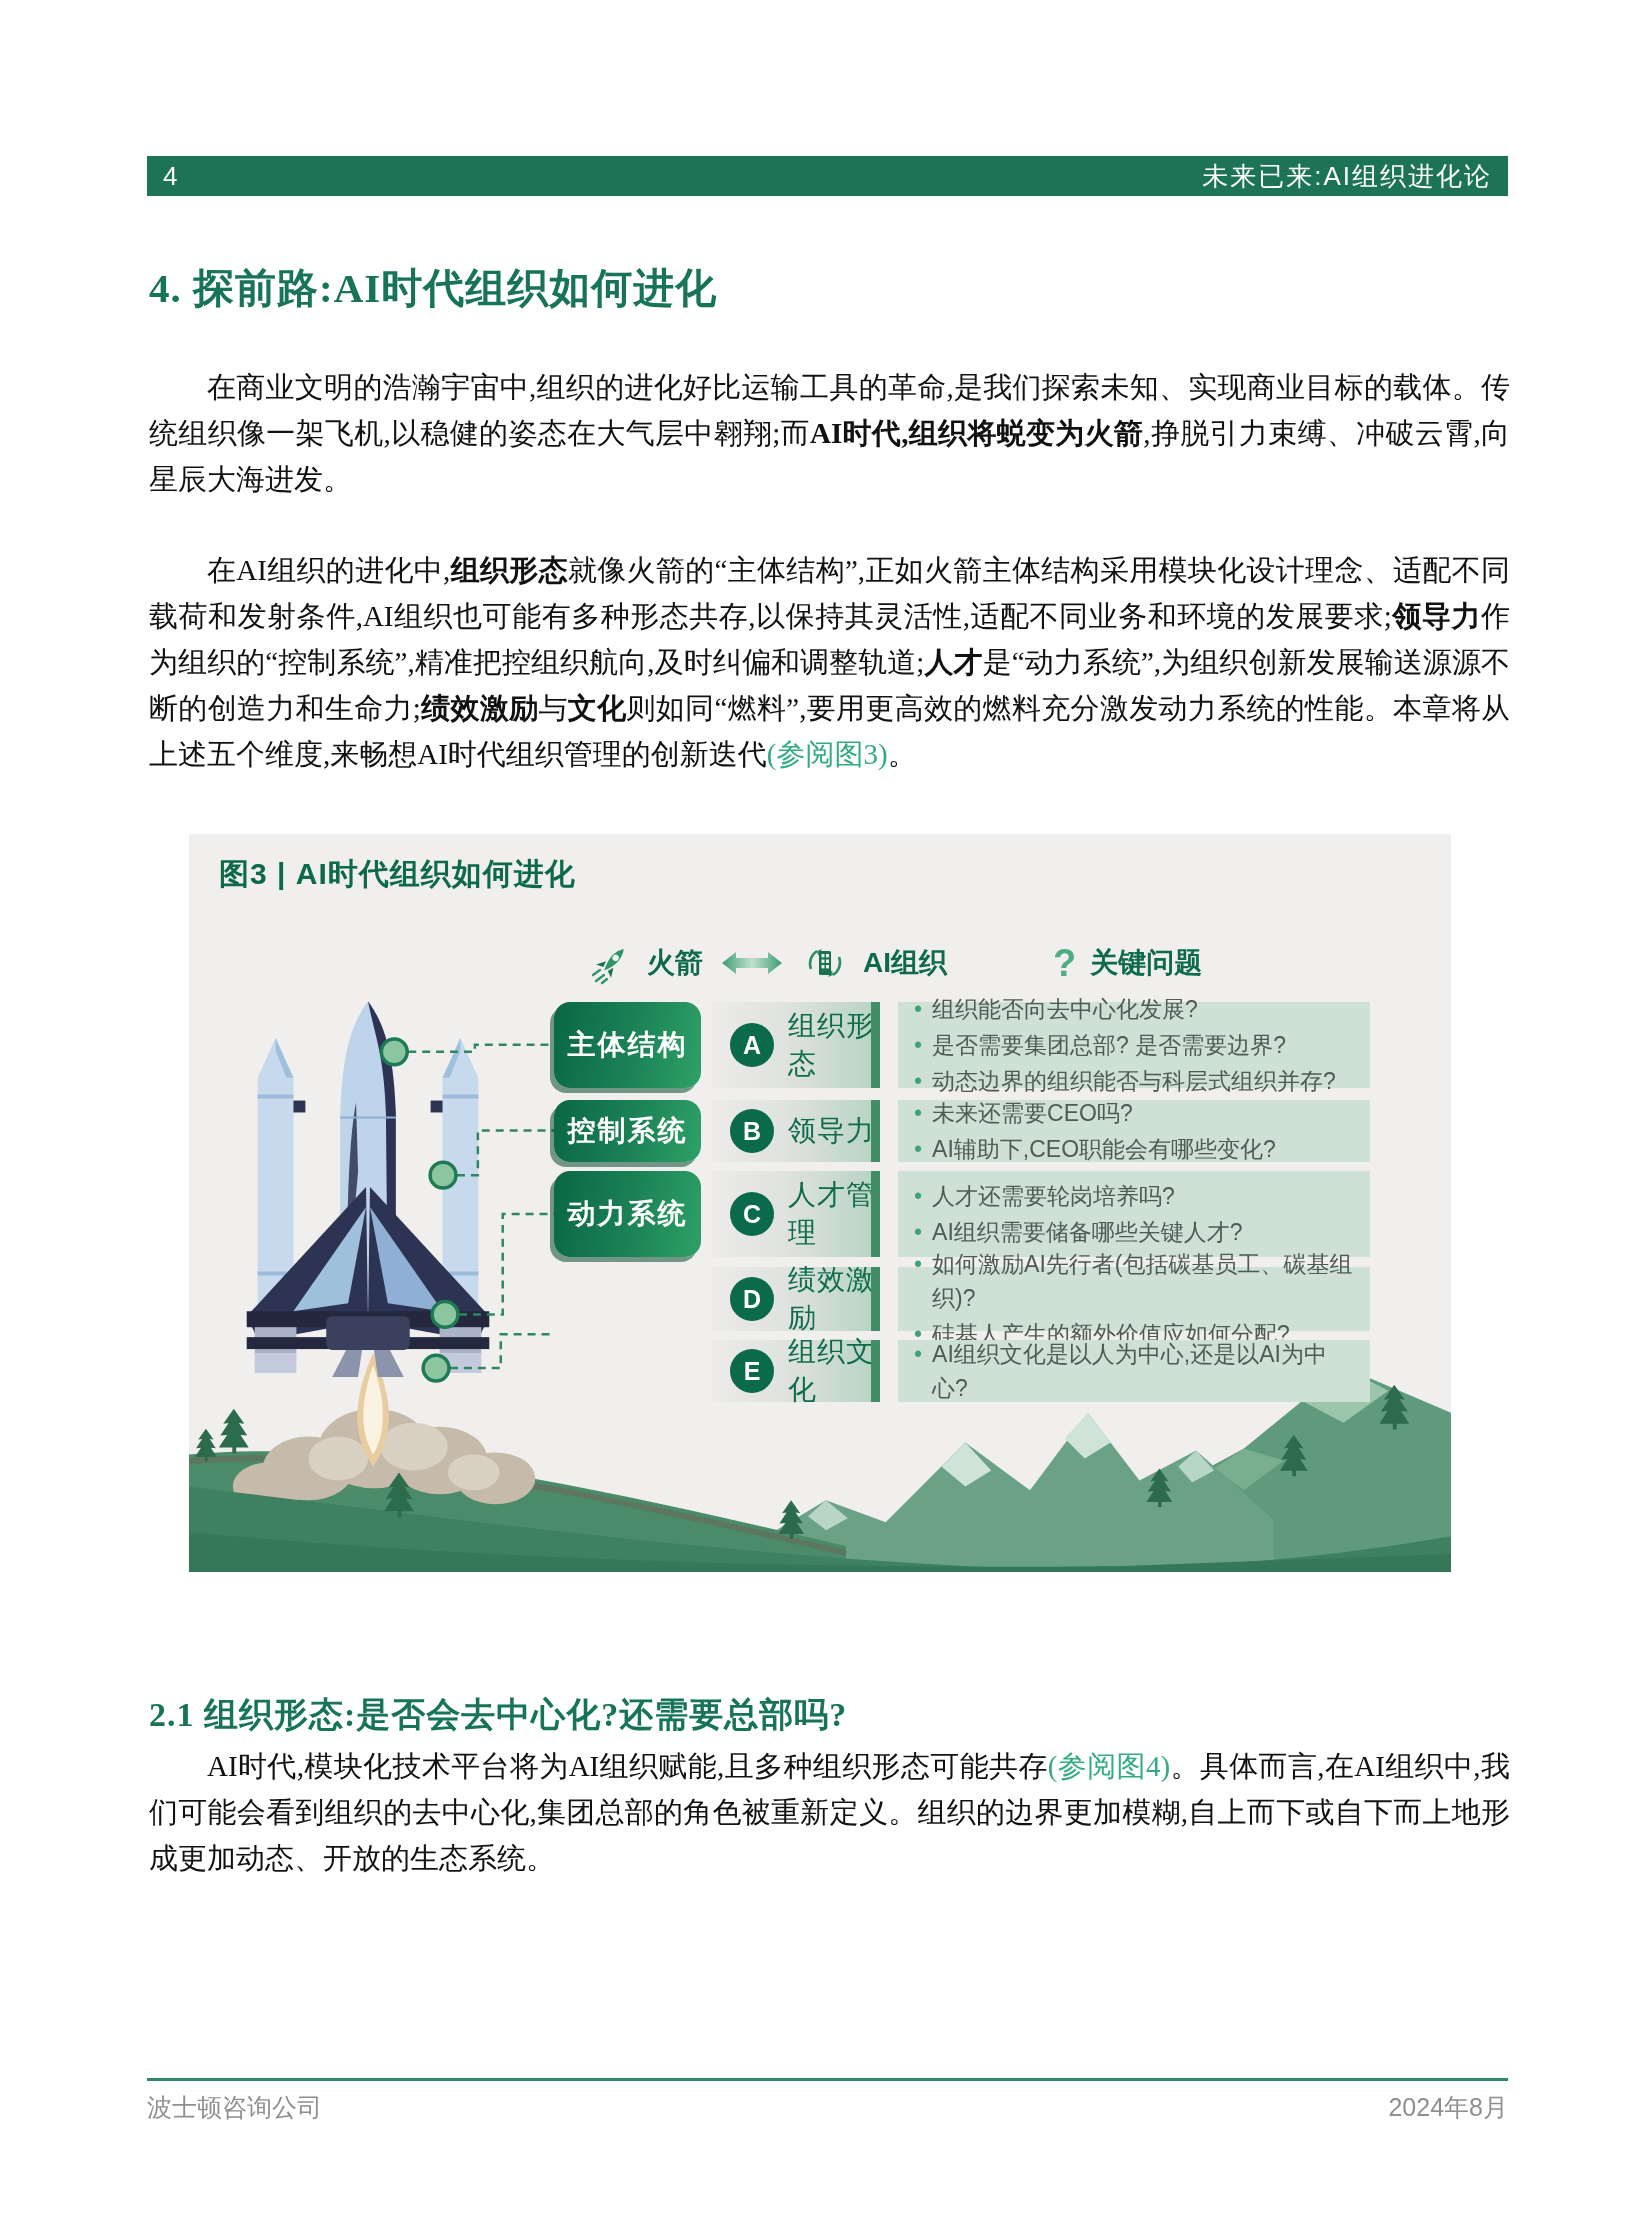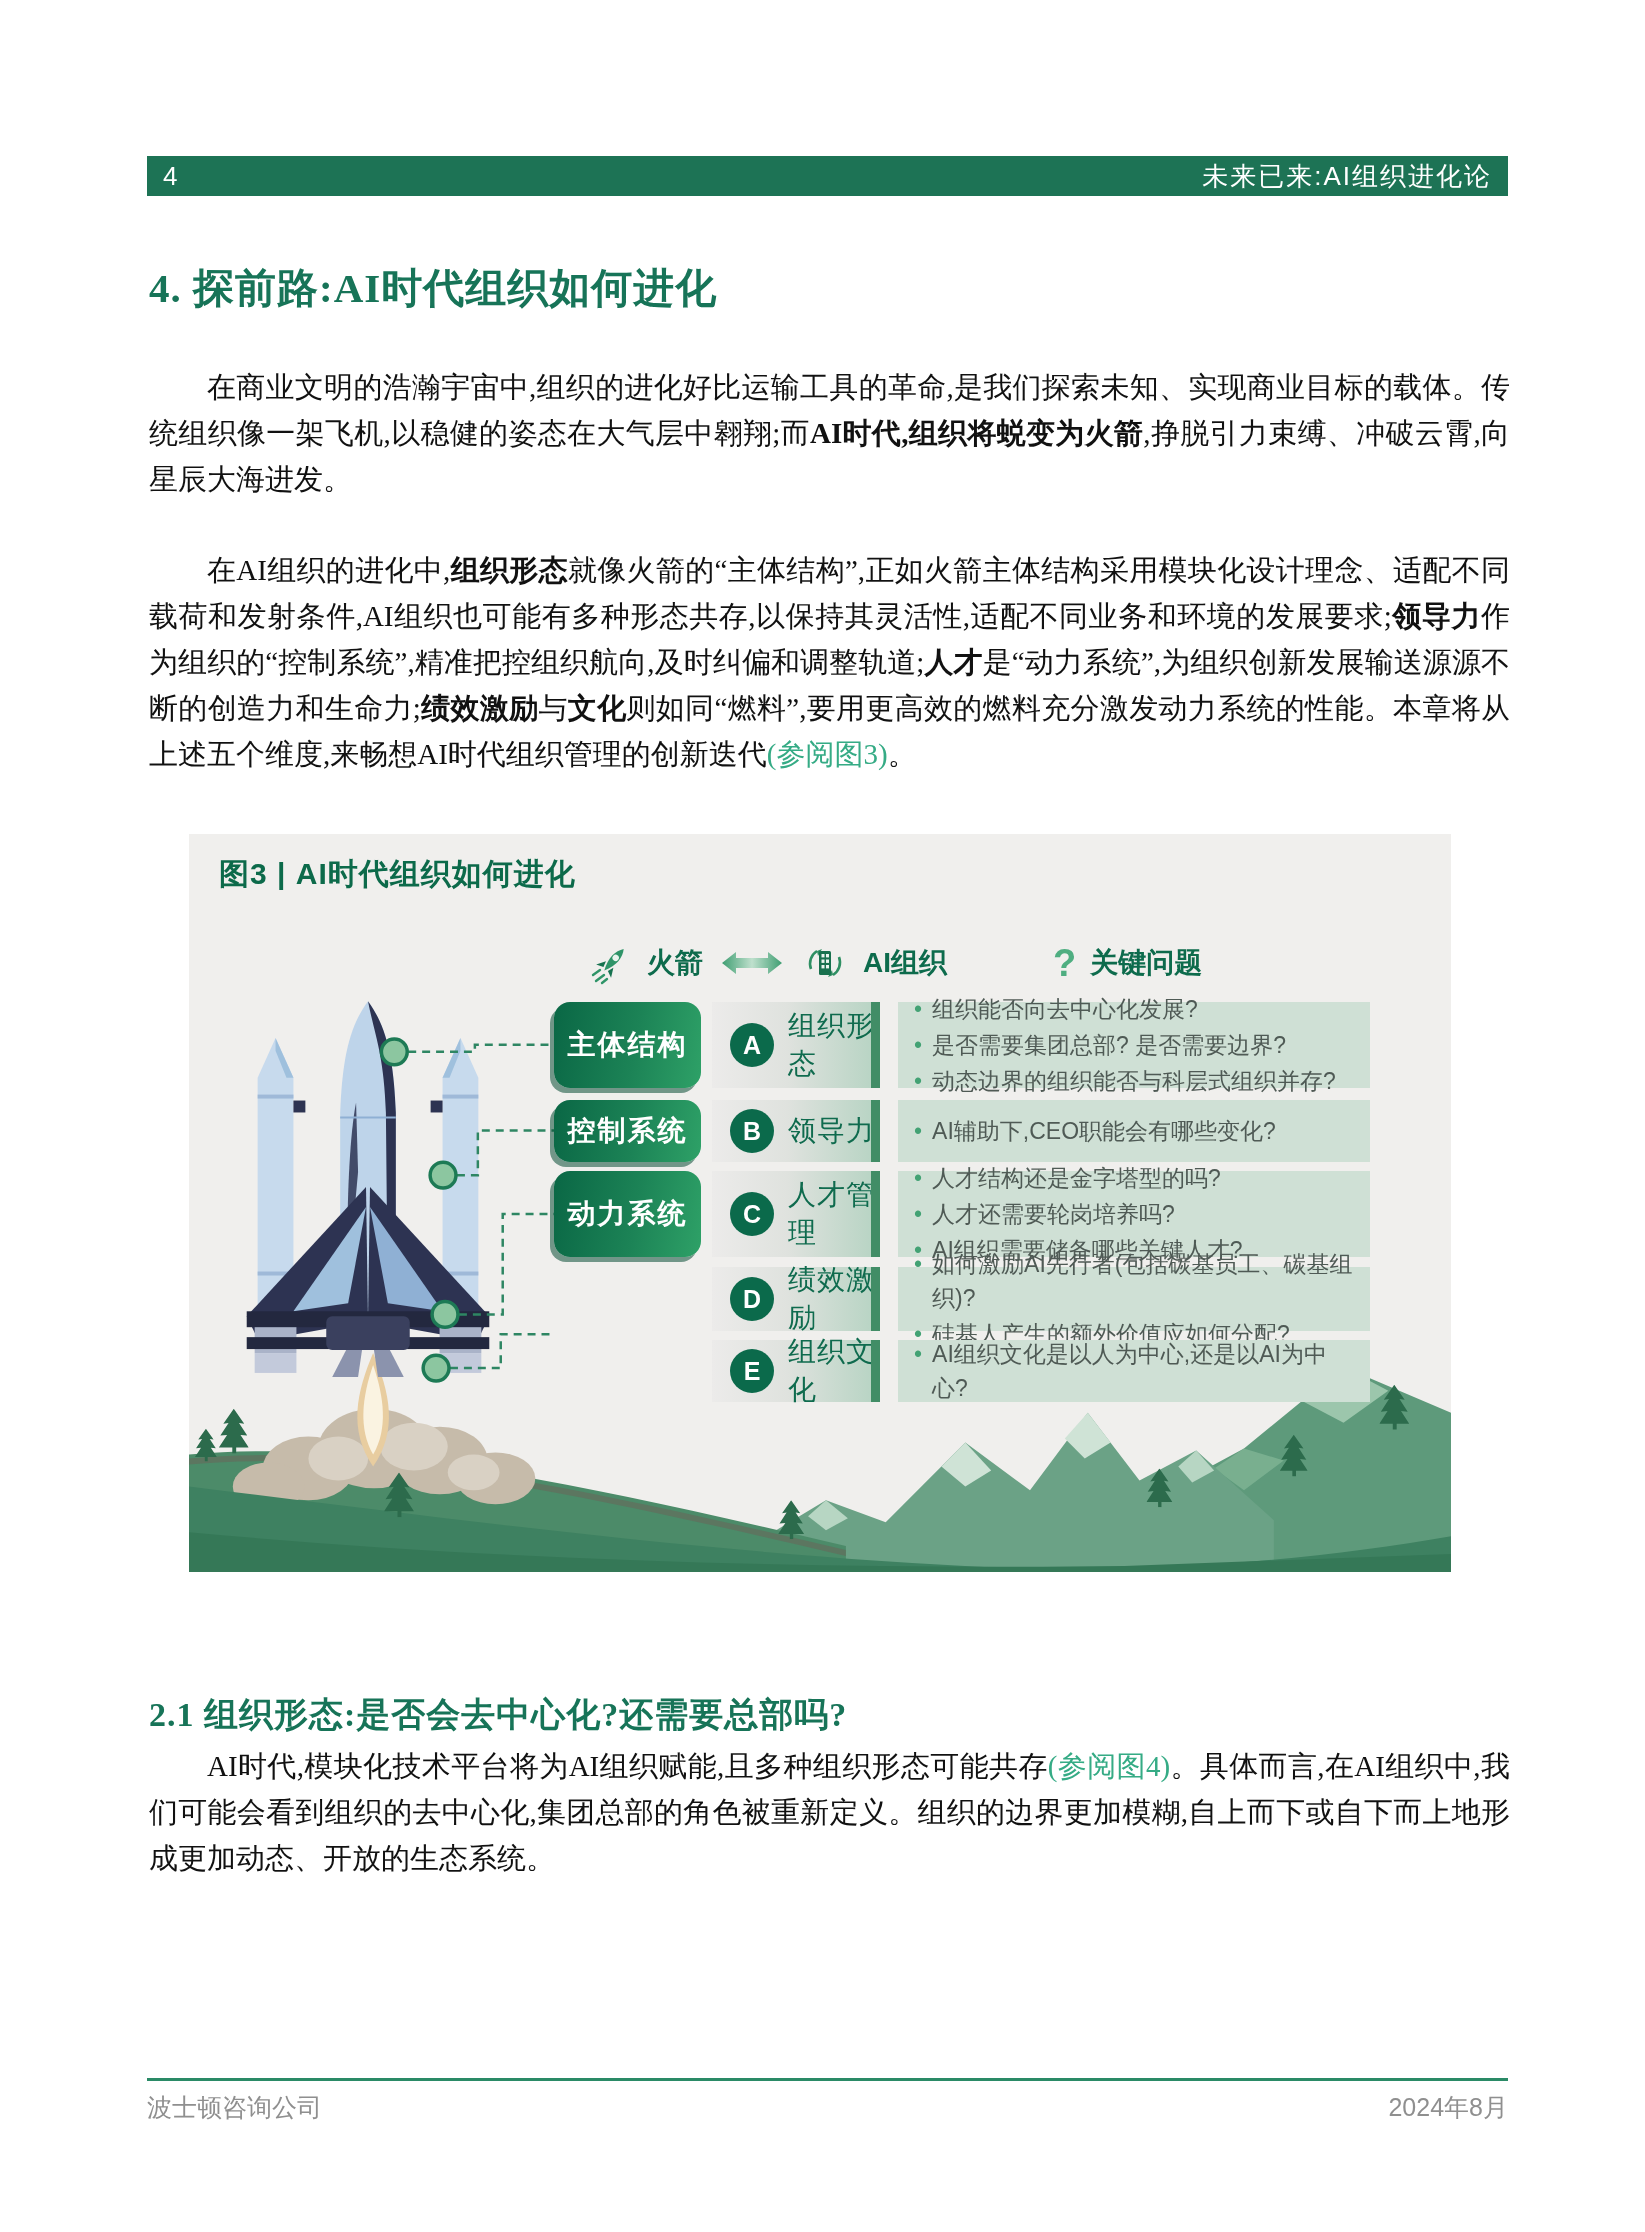--- a/index.html
+++ b/index.html
@@ -208,24 +208,24 @@
     <span class="badge">E</span>
     <span class="midlabel">组织文化</span>
   </div>
 
   <div class="abs qcell rA" style="z-index:3;">
     <div class="q">组织能否向去中心化发展?</div>
     <div class="q">是否需要集团总部? 是否需要边界?</div>
     <div class="q">动态边界的组织能否与科层式组织并存?</div>
   </div>
   <div class="abs qcell rB" style="z-index:3;">
+    <div class="q">未来还需要CEO吗?</div>
     <div class="q">AI辅助下,CEO职能会有哪些变化?</div>
   </div>
   <div class="abs qcell rC" style="z-index:3;">
-    <div class="q">人才结构还是金字塔型的吗?</div>
     <div class="q">人才还需要轮岗培养吗?</div>
     <div class="q">AI组织需要储备哪些关键人才?</div>
   </div>
   <div class="abs qcell rD" style="z-index:3;">
     <div class="q">如何激励AI先行者(包括碳基员工、碳基组织)?</div>
     <div class="q">硅基人产生的额外价值应如何分配?</div>
   </div>
   <div class="abs qcell rE" style="z-index:3;justify-content:center;">
     <div class="q">AI组织文化是以人为中心,还是以AI为中心?</div>
   </div>

